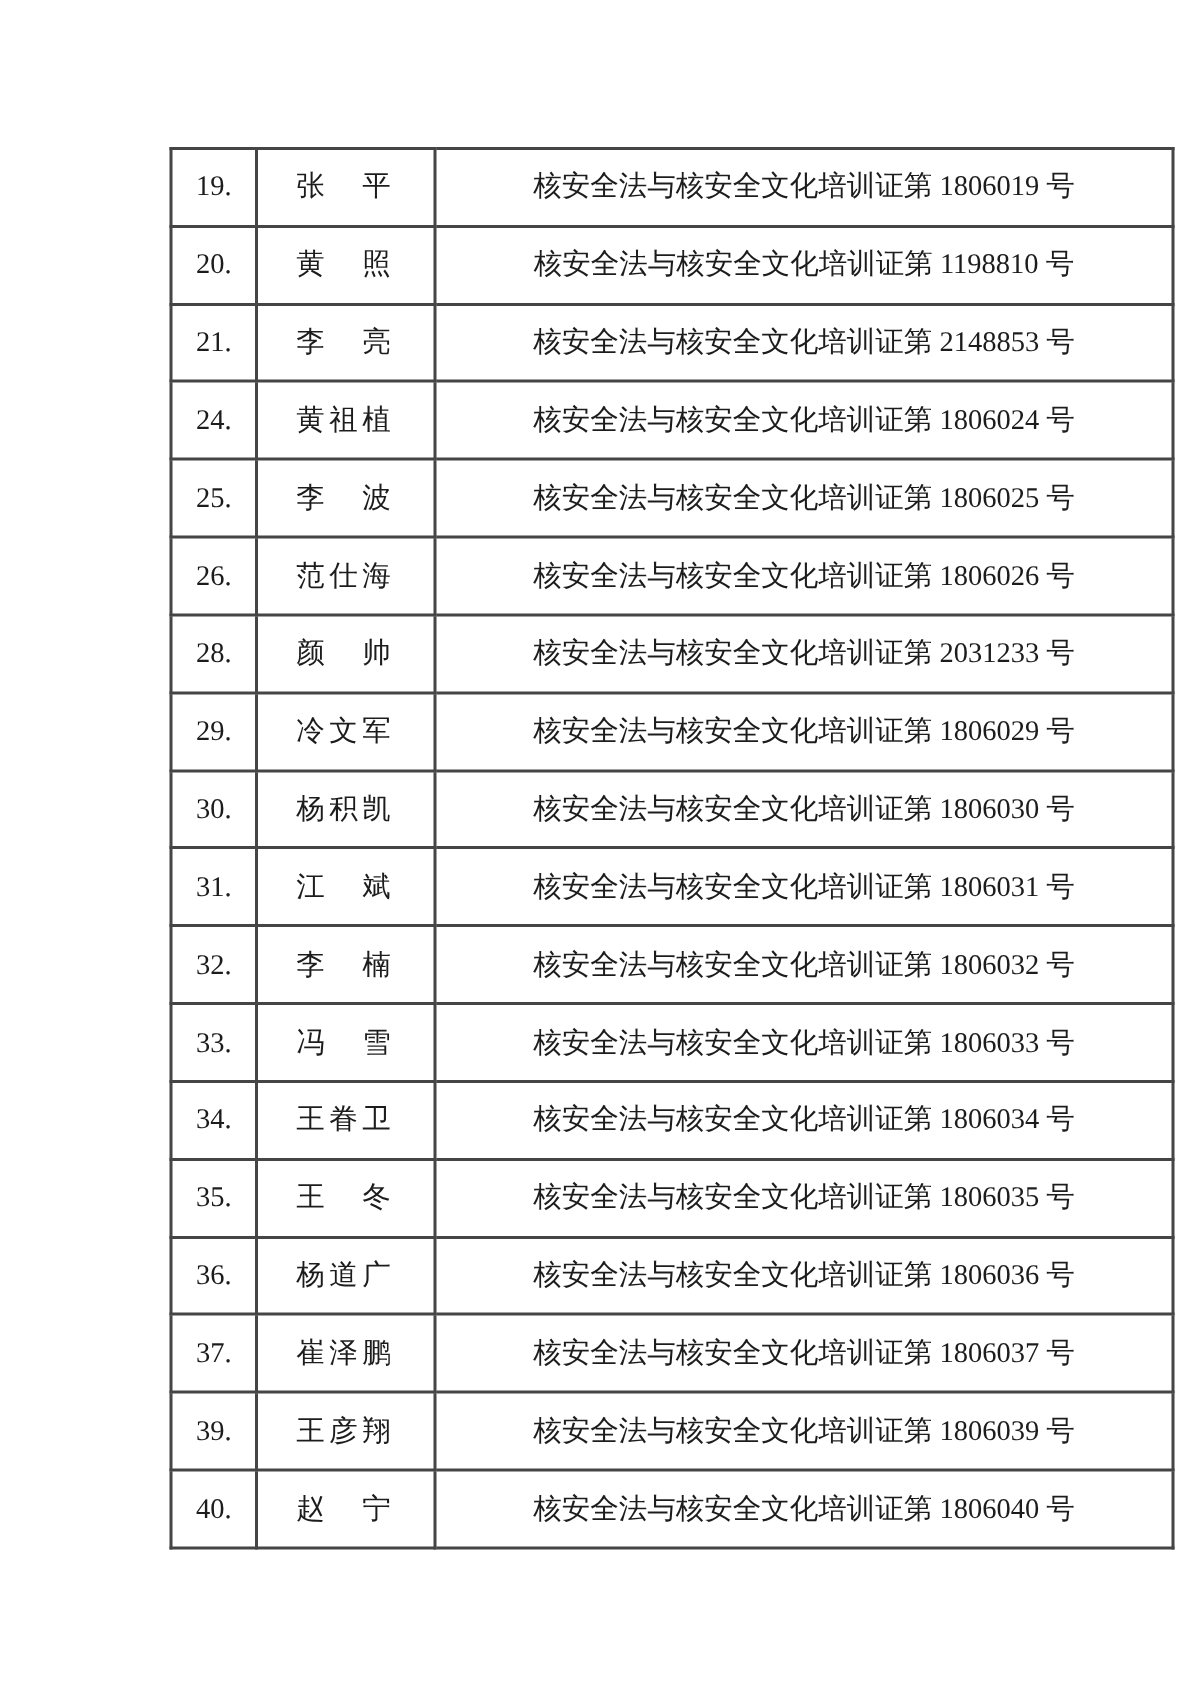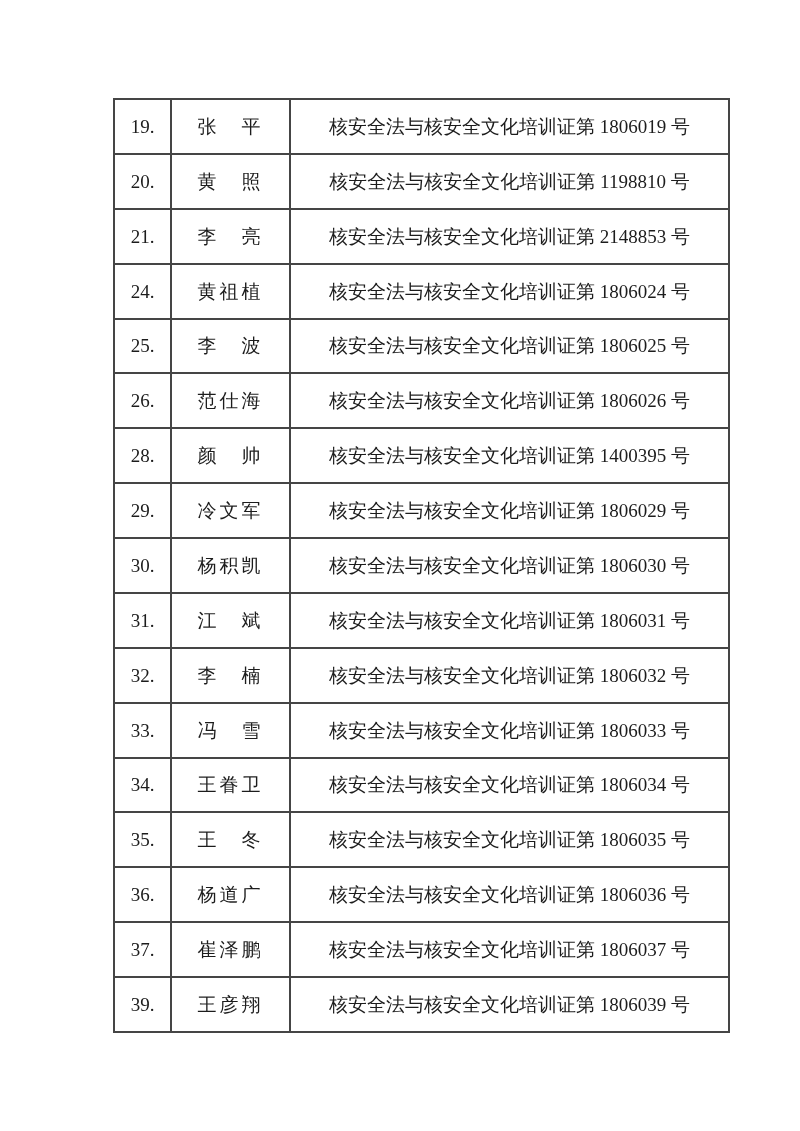--- a/index.html
+++ b/index.html
@@ -19,21 +19,21 @@
     position: absolute;
     left: 0; top: 0;
     width: 800px;
     height: 1131px;
     background: #ffffff;
   }
   table.roster {
     position: absolute;
     left: 113px;
     top: 98px;
-    width: 617px;
+    width: 670px;
     height: 935px;
     border-collapse: collapse;
     table-layout: fixed;
   }
   table.roster td {
     border: 2px solid #454545;
     font-size: 19px;
     line-height: 1;
     vertical-align: middle;
     padding: 0;
@@ -86,21 +86,21 @@
           <td class="cert-cell">核安全法与核安全文化培训证第 1806025 号</td>
         </tr>
         <tr>
           <td class="no-cell">26.</td>
           <td class="name-cell">范仕海</td>
           <td class="cert-cell">核安全法与核安全文化培训证第 1806026 号</td>
         </tr>
         <tr>
           <td class="no-cell">28.</td>
           <td class="name-cell">颜　帅</td>
-          <td class="cert-cell">核安全法与核安全文化培训证第 1400395 号</td>
+          <td class="cert-cell">核安全法与核安全文化培训证第 2031233 号</td>
         </tr>
         <tr>
           <td class="no-cell">29.</td>
           <td class="name-cell">冷文军</td>
           <td class="cert-cell">核安全法与核安全文化培训证第 1806029 号</td>
         </tr>
         <tr>
           <td class="no-cell">30.</td>
           <td class="name-cell">杨积凯</td>
           <td class="cert-cell">核安全法与核安全文化培训证第 1806030 号</td>
@@ -138,15 +138,20 @@
         <tr>
           <td class="no-cell">37.</td>
           <td class="name-cell">崔泽鹏</td>
           <td class="cert-cell">核安全法与核安全文化培训证第 1806037 号</td>
         </tr>
         <tr>
           <td class="no-cell">39.</td>
           <td class="name-cell">王彦翔</td>
           <td class="cert-cell">核安全法与核安全文化培训证第 1806039 号</td>
         </tr>
+        <tr>
+          <td class="no-cell">40.</td>
+          <td class="name-cell">赵　宁</td>
+          <td class="cert-cell">核安全法与核安全文化培训证第 1806040 号</td>
+        </tr>
       </tbody>
   </table>
 </div>
 
 </body></html>

